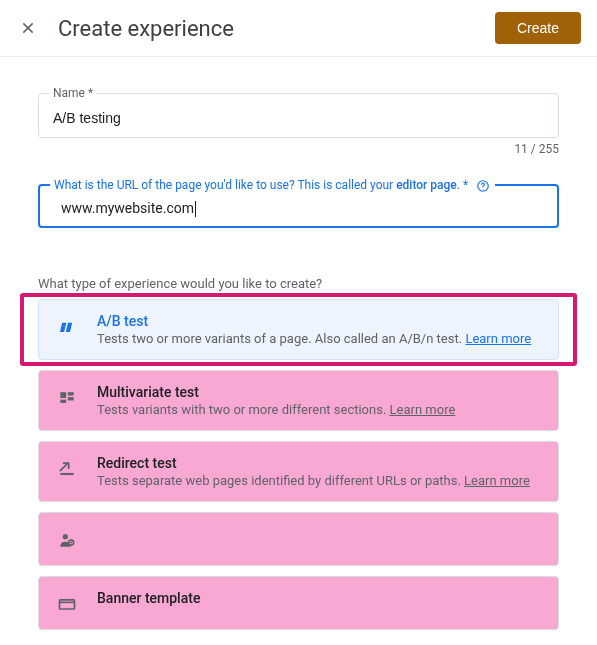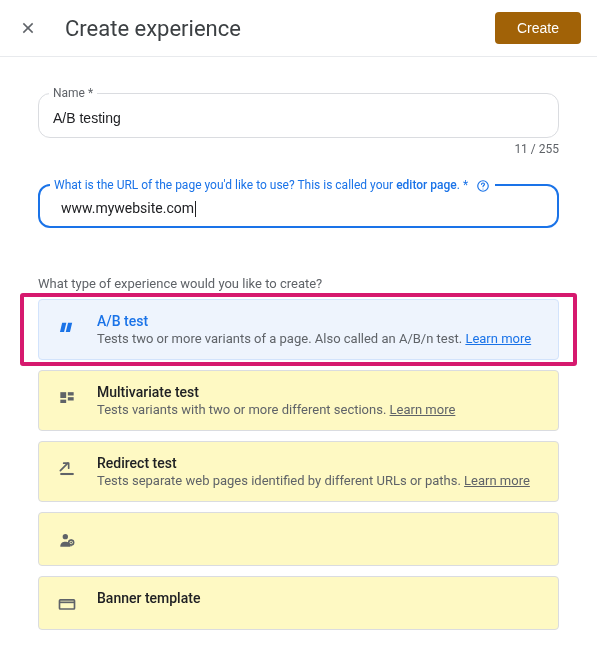--- a/index.html
+++ b/index.html
@@ -9,21 +9,20 @@
     font-size: 14px;
     color: #202124;
     background: #fff;
     width: 597px;
   }
   .header {
     display: flex;
     align-items: center;
     padding: 12px 16px;
     border-bottom: 1px solid #e8eaed;
-    gap: 7px;
   }
   .close-btn {
     width: 24px; height: 24px;
     display: flex; align-items: center; justify-content: center;
     margin-right: 18px;
     cursor: pointer;
     color: #5f6368;
   }
   .close-btn svg { width: 16px; height: 16px; }
   .title {
@@ -38,21 +37,21 @@
     border-radius: 4px;
     padding: 8px 22px;
     font-size: 14px;
     font-weight: 500;
     cursor: pointer;
   }
   .content { padding: 28px 38px 24px 38px; }
   .field-wrap { position: relative; margin-top: 8px; }
   .input-box {
     border: 1px solid #dadce0;
-    border-radius: 12px;
+    border-radius: 4px;
     padding: 15px 12px 10px 12px;
     position: relative;
   }
   .input-box.focused {
     border: 2px solid #1a73e8;
     padding: 14px 11px 9px 21px;
   }
   .float-label {
     position: absolute;
     top: -8px;
@@ -104,21 +103,21 @@
     border-radius: 3px;
     pointer-events: none;
   }
   .option-row {
     border: 1px solid #dadce0;
     border-radius: 4px;
     display: flex;
     align-items: flex-start;
     padding: 13px 16px;
     cursor: pointer;
-    background: #fef9c3;
+    background: #f9a8d4;
   }
   .option-row.selected {
     background: #eef4fd;
     border-color: #d2e3fc;
   }
   .opt-icon {
     width: 24px; height: 24px;
     display: flex; align-items: center; justify-content: center;
     margin-right: 18px;
     margin-top: 2px;

